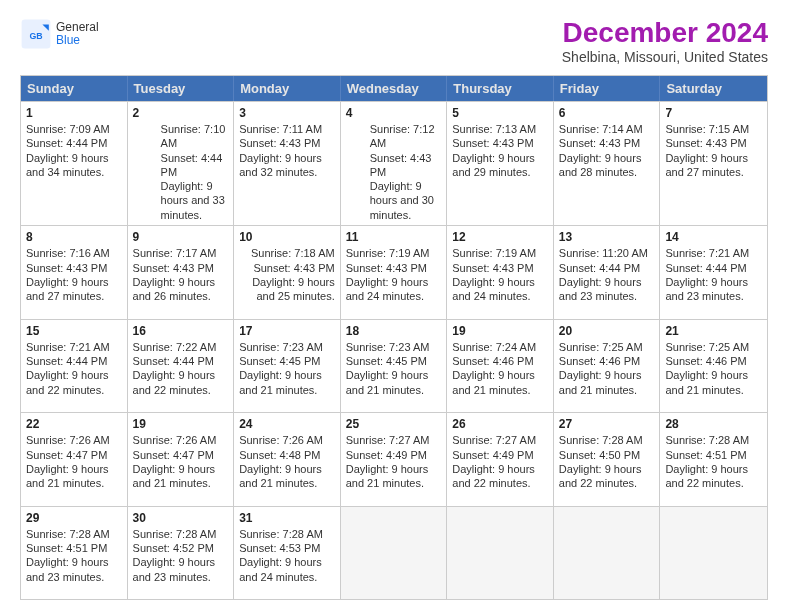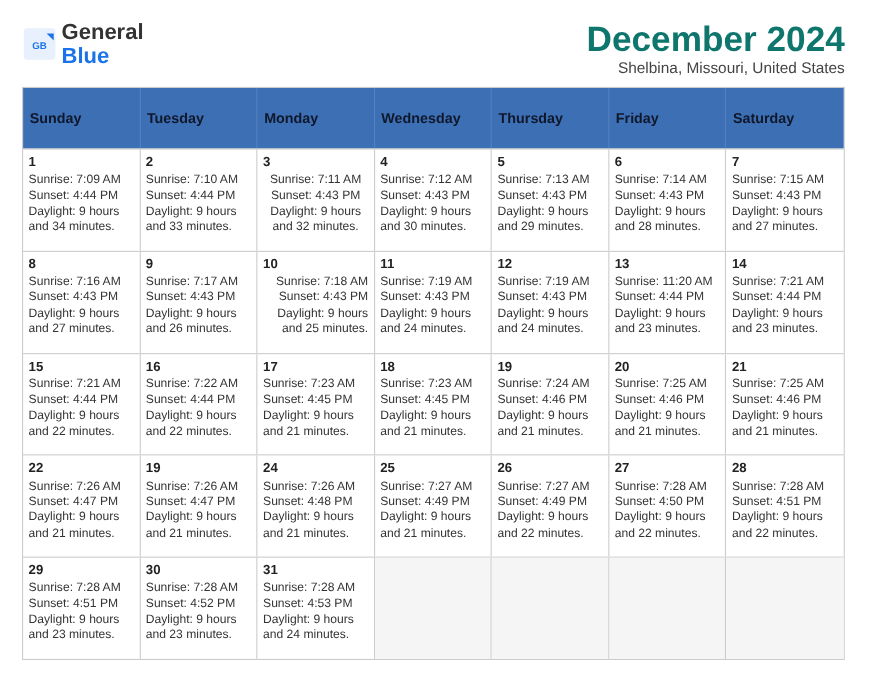--- a/index.html
+++ b/index.html
@@ -23,59 +23,59 @@
       justify-content: space-between;
       align-items: flex-start;
       margin-bottom: 10px;
     }
     .logo {
       display: flex;
       align-items: center;
       gap: 4px;
     }
     .logo-text {
-      font-size: 20px;
-      font-weight: bold;
+      font-size: 12px;
+      font-weight: normal;
       line-height: 1.1;
     }
     .logo-text span.general { color: #333; }
     .logo-text span.blue { color: #1a73e8; }
     .logo-icon {
       width: 32px;
       height: 32px;
     }
     .title-block {
       text-align: right;
     }
     .month-title {
-      font-size: 32px;
+      font-size: 28px;
       font-weight: bold;
-      color: #0f766e;
+      color: #a21caf;
       line-height: 1.1;
     }
     .location {
       font-size: 14px;
       color: #444;
     }
     .calendar {
       flex: 1;
       display: flex;
       flex-direction: column;
       border: 1px solid #ccc;
     }
     .cal-header {
       display: grid;
       grid-template-columns: repeat(7, 1fr);
       background: #3d6fb5;
     }
     .cal-header-cell {
-      color: #0f172a;
+      color: #e5e5e5;
       font-weight: bold;
       font-size: 13px;
-      padding: 20px 6px;
+      padding: 5px 6px;
       border-right: 1px solid #5580c0;
       text-align: left;
     }
     .cal-header-cell:last-child { border-right: none; }
     .cal-body {
       flex: 1;
       display: flex;
       flex-direction: column;
     }
     .cal-row {
@@ -143,33 +143,33 @@
     <div class="cal-body">
     <div class="cal-row">
           <div class="cal-cell">
             <span class="day-num">1</span>
             <div class="cell-text" style="white-space: pre-line;">Sunrise: 7:09 AM
 Sunset: 4:44 PM
 Daylight: 9 hours and 34 minutes.</div>
           </div>
           <div class="cal-cell">
             <span class="day-num">2</span>
-            <div class="cell-text" style="white-space: pre-line;">Sunrise: 7:10 AM
+            <div class="cell-text" style="white-space: pre-line; margin-left: 28px;">Sunrise: 7:10 AM
 Sunset: 4:44 PM
 Daylight: 9 hours and 33 minutes.</div>
           </div>
           <div class="cal-cell">
             <span class="day-num">3</span>
-            <div class="cell-text" style="white-space: pre-line; text-align: center;">Sunrise: 7:11 AM
+            <div class="cell-text" style="white-space: pre-line;">Sunrise: 7:11 AM
 Sunset: 4:43 PM
 Daylight: 9 hours and 32 minutes.</div>
           </div>
           <div class="cal-cell">
             <span class="day-num">4</span>
-            <div class="cell-text" style="white-space: pre-line;">Sunrise: 7:12 AM
+            <div class="cell-text" style="white-space: pre-line; margin-left: 24px;">Sunrise: 7:12 AM
 Sunset: 4:43 PM
 Daylight: 9 hours and 30 minutes.</div>
           </div>
           <div class="cal-cell">
             <span class="day-num">5</span>
             <div class="cell-text" style="white-space: pre-line;">Sunrise: 7:13 AM
 Sunset: 4:43 PM
 Daylight: 9 hours and 29 minutes.</div>
           </div>
           <div class="cal-cell">

